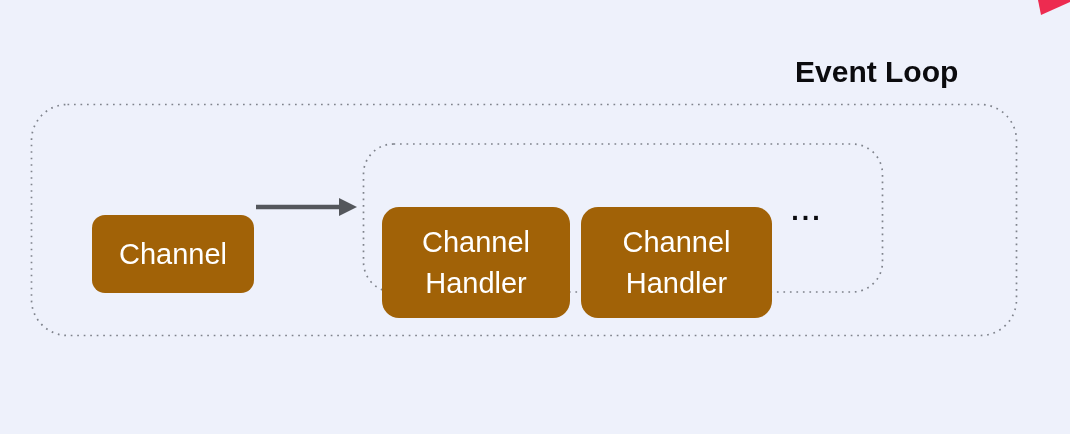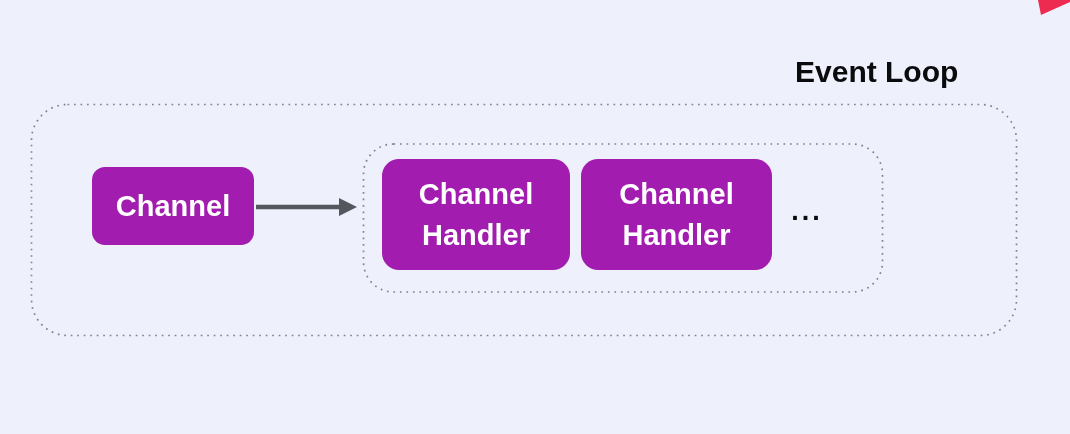--- a/index.html
+++ b/index.html
@@ -17,30 +17,31 @@
   }
   #overlay {
     position: absolute;
     left: 0; top: 0;
     width: 1070px;
     height: 434px;
     display: block;
   }
   .node {
     position: absolute;
-    background: #a21caf;
+    background: #a16207;
     color: #FFFFFF;
     border-radius: 14px;
     display: flex;
     align-items: center;
     justify-content: center;
     text-align: center;
-    font-weight: bold;
+    font-weight: normal;
     font-size: 29px;
     line-height: 41px;
+    margin-top: 48px;
   }
   .node.channel {
     left: 92px; top: 167px;
     width: 162px; height: 78px;
     border-radius: 13px;
   }
   .node.handler1 {
     left: 382px; top: 159px;
     width: 188px; height: 111px;
     border-radius: 17px;

